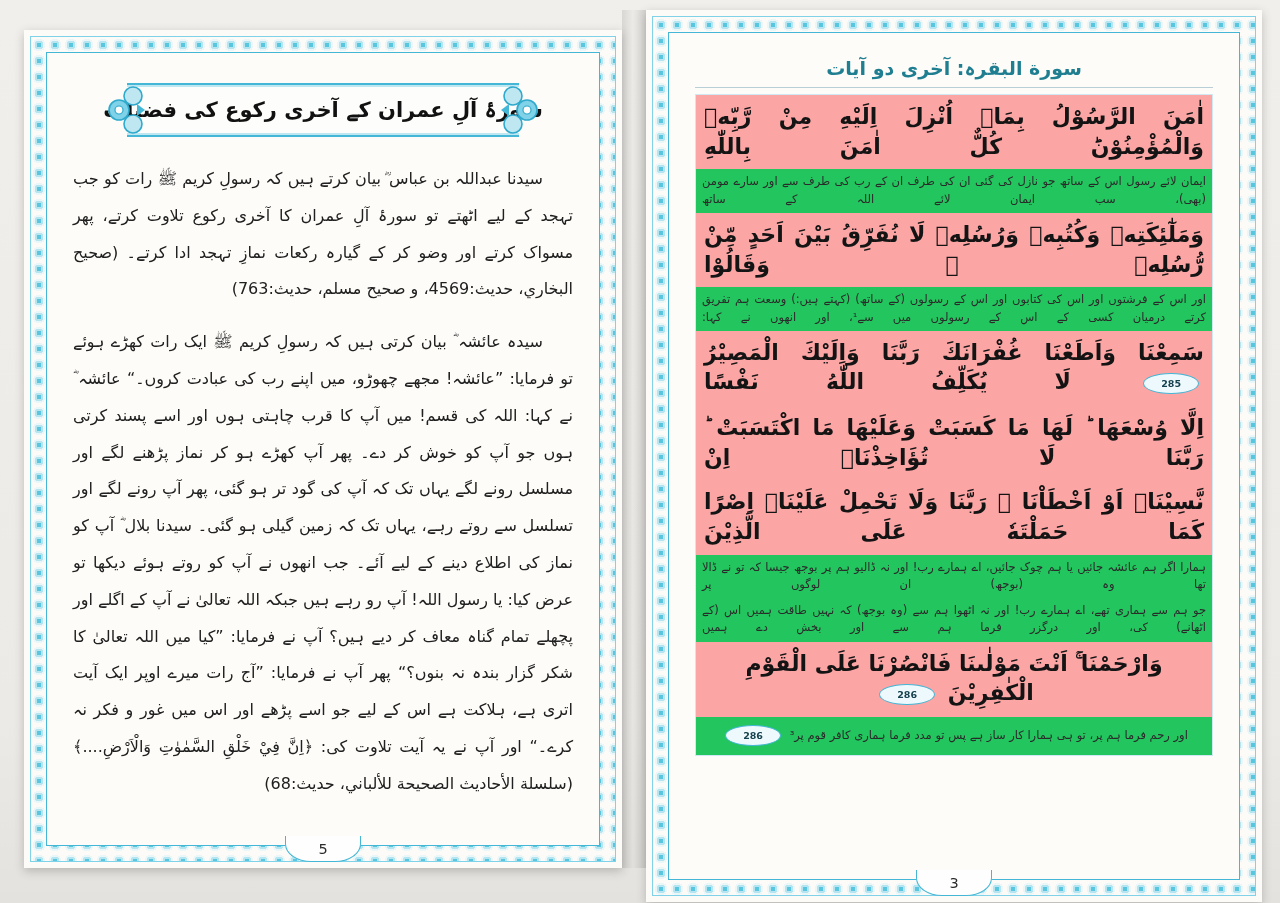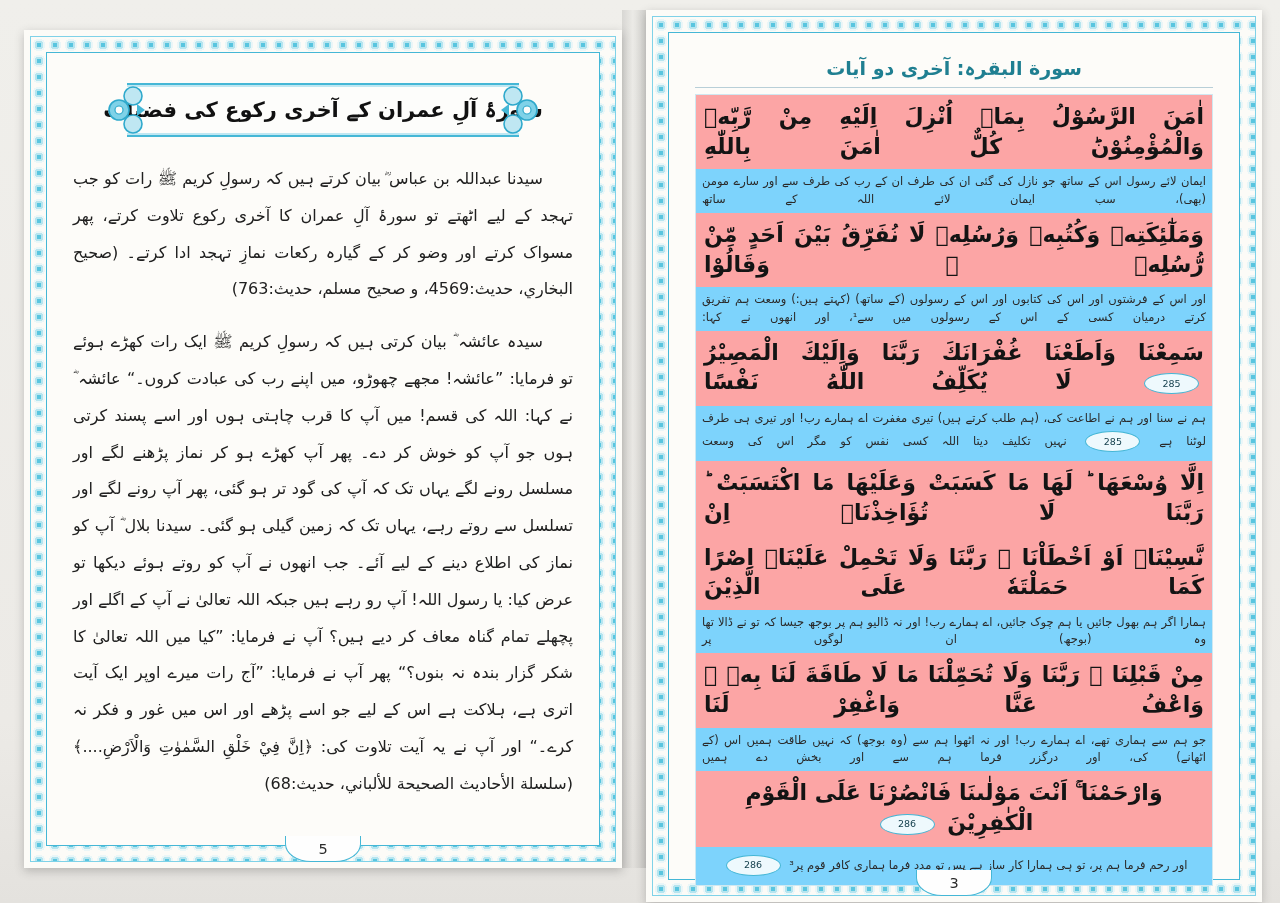--- a/index.html
+++ b/index.html
@@ -37,26 +37,26 @@
   .ribbon-end.right{left:-24px;transform:translateY(-50%) scaleX(-1);}
   .paras p.para{font-size:16px;line-height:2.3;text-align:justify;margin:0 0 16px;
     text-indent:30px;color:#202020;}
   
   .r-title{font-size:19px;font-weight:bold;color:#1f7f91;text-align:center;margin:4px 0 8px;}
   .r-title-rule{border:none;border-top:1px solid #b8cfd8;margin:0 0 6px;}
   .verse-box{border:1px solid #cfe8f1;}
   .arabic-line{background:#fca5a5;font-size:22px;font-weight:bold;color:#141414;
     padding:7px 8px 8px;direction:rtl;text-align:justify;text-align-last:justify;line-height:1.35;}
   .arabic-line.center{text-align:center;text-align-last:center;}
-  .urdu-line{background:#7dd3fc;font-size:11.5px;color:#2a2a2a;padding:4px 6px 5px;
+  .urdu-line{background:#22c55e;font-size:11.5px;color:#2a2a2a;padding:4px 6px 5px;
     direction:rtl;text-align:justify;text-align-last:justify;line-height:1.5;}
   .urdu-line.center{text-align:center;text-align-last:center;}
   .ayah{display:inline-flex;align-items:center;justify-content:center;
     min-width:19px;height:19px;border:1.2px solid #44b6d5;border-radius:50%;
-    background:#eef9fd;color:#16414e;font-size:9.5px;font-weight:normal;
+    background:#eef9fd;color:#16414e;font-size:9.5px;font-weight:bold;
     vertical-align:middle;margin:4px 5px;padding:0 17px;line-height:1;}
 </style>
 </head>
 <body>
 
 <div class="gutter-shadow"></div>
 
 <div class="page page-left">
   <div class="frame">
     <div class="frame-hole">
@@ -97,25 +97,23 @@
     <div class="frame-hole">
       <div class="content">
         <div class="r-title">سورة البقرہ: آخری دو آیات</div>
         <hr class="r-title-rule">
         <div class="verse-box">
             <div class="arabic-line">اٰمَنَ الرَّسُوْلُ بِمَاۤ اُنْزِلَ اِلَيْهِ مِنْ رَّبِّهٖ وَالْمُؤْمِنُوْنَؕ كُلٌّ اٰمَنَ بِاللّٰهِ</div>
             <div class="urdu-line">ایمان لائے رسول اس کے ساتھ جو نازل کی گئی ان کی طرف ان کے رب کی طرف سے اور سارے مومن (بھی)، سب ایمان لائے اللہ کے ساتھ</div>
             <div class="arabic-line">وَمَلٰٓئِكَتِهٖ وَكُتُبِهٖ وَرُسُلِهٖ لَا نُفَرِّقُ بَيْنَ اَحَدٍ مِّنْ رُّسُلِهٖ ۚ وَقَالُوْا</div>
             <div class="urdu-line">اور اس کے فرشتوں اور اس کی کتابوں اور اس کے رسولوں (کے ساتھ) (کہتے ہیں:) وسعت ہم تفریق کرتے درمیان کسی کے اس کے رسولوں میں سے¹، اور انھوں نے کہا:</div>
             <div class="arabic-line">سَمِعْنَا وَاَطَعْنَا غُفْرَانَكَ رَبَّنَا وَاِلَيْكَ الْمَصِيْرُ <span class="ayah">285</span> لَا يُكَلِّفُ اللّٰهُ نَفْسًا</div>
-            <div class="urdu-line">ہم نے سنا اور ہم نے اطاعت کی، (ہم طلب کرتے ہیں) تیری مغفرت اے ہمارے رب! اور تیری ہی طرف لوٹنا ہے <span class="ayah">285</span> نہیں تکلیف دیتا اللہ کسی نفس کو مگر اس کی وسعت</div>
             <div class="arabic-line">اِلَّا وُسْعَهَا ؕ لَهَا مَا كَسَبَتْ وَعَلَيْهَا مَا اكْتَسَبَتْ ؕ رَبَّنَا لَا تُؤَاخِذْنَاۤ اِنْ</div>
             <div class="arabic-line">نَّسِيْنَاۤ اَوْ اَخْطَاْنَا ۚ رَبَّنَا وَلَا تَحْمِلْ عَلَيْنَاۤ اِصْرًا كَمَا حَمَلْتَهٗ عَلَى الَّذِيْنَ</div>
-            <div class="urdu-line">ہمارا اگر ہم بھول جائیں یا ہم چوک جائیں، اے ہمارے رب! اور نہ ڈالیو ہم پر بوجھ جیسا کہ تو نے ڈالا تھا وہ (بوجھ) ان لوگوں پر</div>
-            <div class="arabic-line">مِنْ قَبْلِنَا ۚ رَبَّنَا وَلَا تُحَمِّلْنَا مَا لَا طَاقَةَ لَنَا بِهٖ ۚ وَاعْفُ عَنَّا وَاغْفِرْ لَنَا</div>
+            <div class="urdu-line">ہمارا اگر ہم عائشہ جائیں یا ہم چوک جائیں، اے ہمارے رب! اور نہ ڈالیو ہم پر بوجھ جیسا کہ تو نے ڈالا تھا وہ (بوجھ) ان لوگوں پر</div>
             <div class="urdu-line">جو ہم سے ہماری تھے، اے ہمارے رب! اور نہ اٹھوا ہم سے (وہ بوجھ) کہ نہیں طاقت ہمیں اس (کے اٹھانے) کی، اور درگزر فرما ہم سے اور بخش دے ہمیں</div>
             <div class="arabic-line center">وَارْحَمْنَا ۚ اَنْتَ مَوْلٰىنَا فَانْصُرْنَا عَلَى الْقَوْمِ الْكٰفِرِيْنَ <span class="ayah">286</span></div>
             <div class="urdu-line center">اور رحم فرما ہم پر، تو ہی ہمارا کار ساز ہے پس تو مدد فرما ہماری کافر قوم پر³ <span class="ayah">286</span></div>
           </div>
 
       </div>
     </div>
     <div class="page-num-tab">3</div>
   </div>
 </div>

